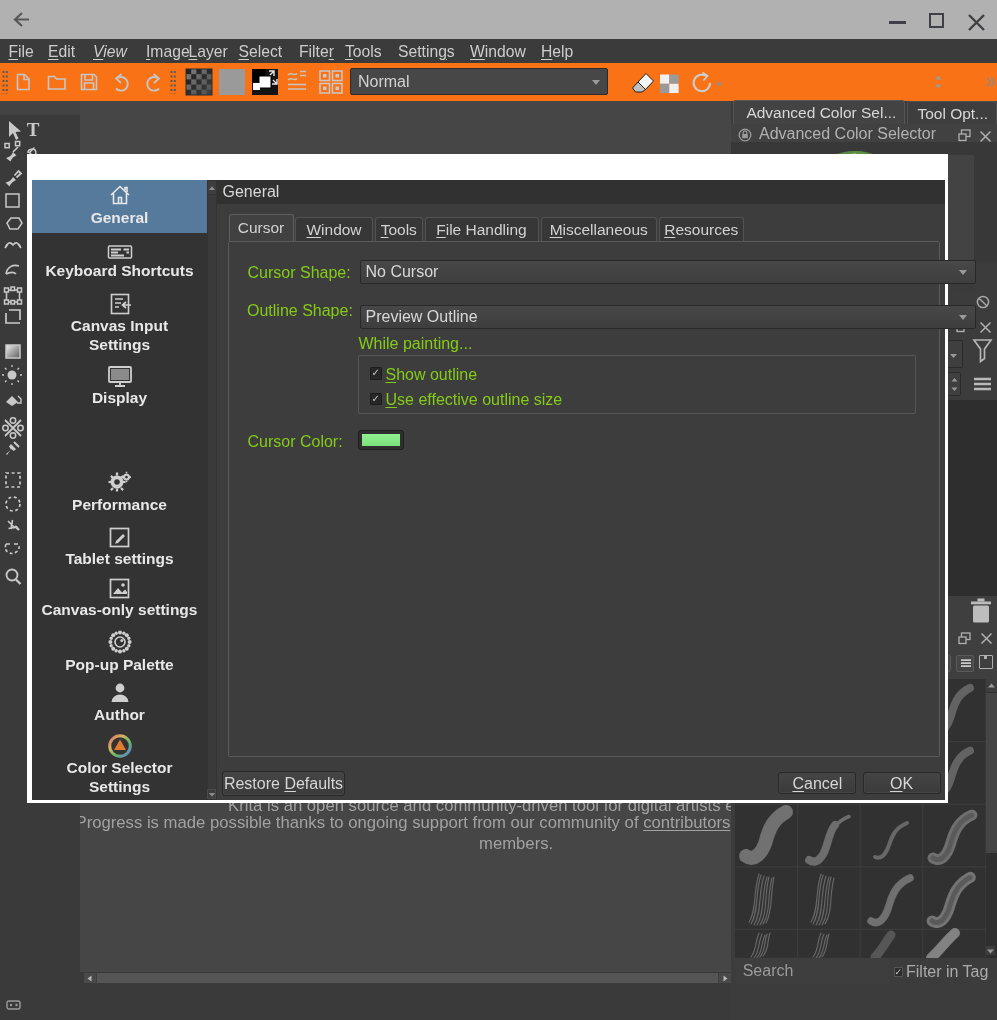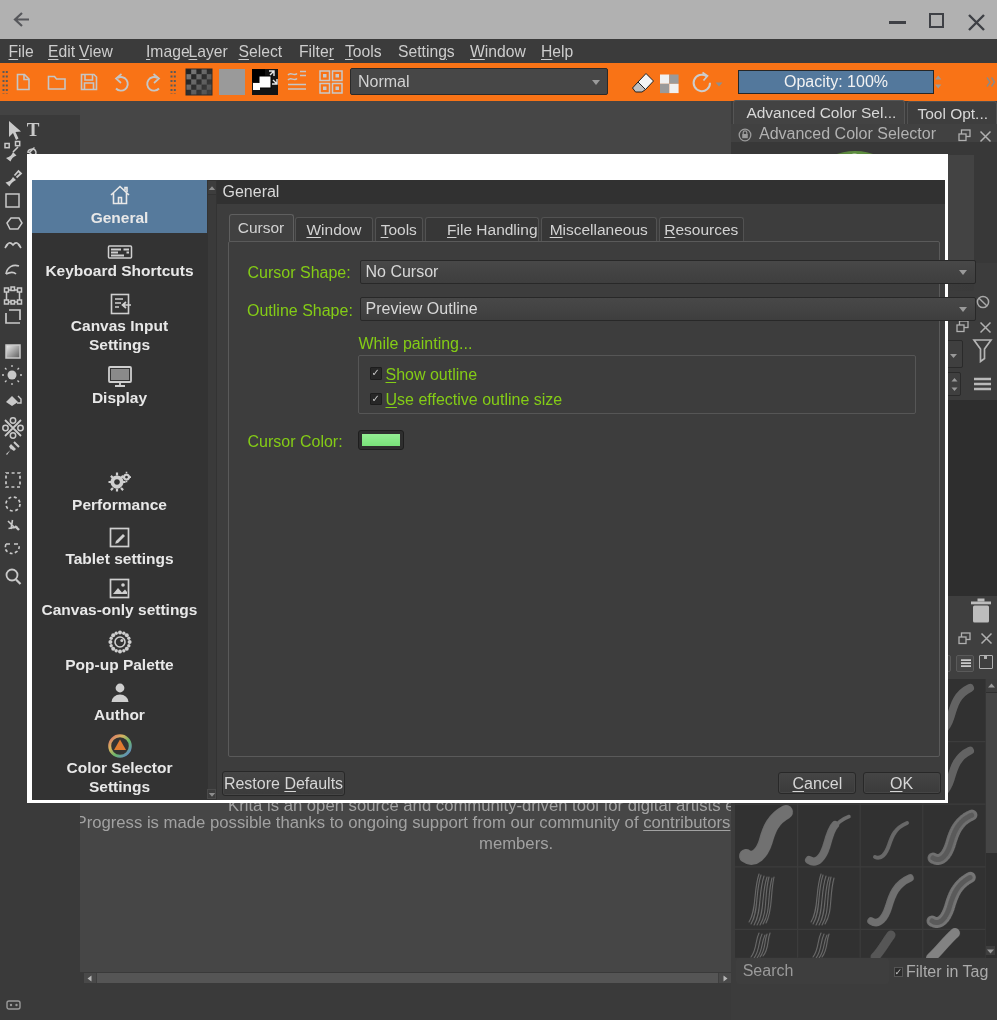--- a/index.html
+++ b/index.html
@@ -61,21 +61,21 @@
     </svg>
     <div class="abs" style="left:889px;top:21px;width:17px;height:2.6px;background:#3e4045;"></div>
     <div class="abs" style="left:929px;top:13px;width:15px;height:15px;border:2.2px solid #3e4045;"></div>
     <svg class="abs" style="left:966px;top:12px;" width="21" height="21" viewBox="0 0 21 21">
       <path d="M3 3 L18 18 M18 3 L3 18" stroke="#3e4045" stroke-width="2.4" fill="none"></path>
     </svg>
   </div>
   <div class="abs" id="menubar">
     <span class="mi" style="left:8.5px;"><u>F</u>ile</span>
     <span class="mi" style="left:48px;"><u>E</u>dit</span>
-    <span class="mi" style="left:79px;"><u>V</u>iew</span>
+    <span class="mi" style="left:93px;font-style:italic;"><u>V</u>iew</span>
     <span class="mi" style="left:132px;margin-left:14px;"><u>I</u>mage</span>
     <span class="mi" style="left:188.5px;"><u>L</u>ayer</span>
     <span class="mi" style="left:238.5px;"><u>S</u>elect</span>
     <span class="mi" style="left:299px;">Filte<u>r</u></span>
     <span class="mi" style="left:345px;"><u>T</u>ools</span>
     <span class="mi" style="left:398px;">Settin<u>g</u>s</span>
     <span class="mi" style="left:470px;"><u>W</u>indow</span>
     <span class="mi" style="left:541px;"><u>H</u>elp</span>
   </div>
   <div class="abs" id="toolbar">
@@ -158,21 +158,20 @@
         <path d="M706.5 13.2 a8.2 8.2 0 1 0 3.5 6.5"></path>
         <path d="M702.5 9.5 l5 3.5 l-4 4.5" stroke-width="1.7"></path>
       </g>
       <path d="M715.5 19.5 l3.5 4 l3.5 -4 z" fill="#8f8f8f"></path>
       <path d="M935 16.5 l3.2 -4 l3.2 4 z M935 21.5 l3.2 4 l3.2 -4 z" fill="#9a9a9a"></path>
       <path d="M987 14.5 l3 4.5 l-3 4.5 M991.5 14.5 l3 4.5 l-3 4.5" stroke="#8a8a8a" stroke-width="1.4" fill="none"></path>
     </svg>
     <div class="abs" style="left:350px;top:5px;width:258px;height:27px;background:#474747;border:1px solid #2a2a2a;border-radius:2px;color:#d2d2d2;font-size:16px;line-height:25px;padding-left:7px;">Normal
       <span style="position:absolute;right:7px;top:11px;width:0;height:0;border-left:4.5px solid transparent;border-right:4.5px solid transparent;border-top:5px solid #9a9a9a;"></span>
     </div>
-    <div class="abs" style="left:738px;top:7px;width:196px;height:24px;background:#53789c;border:1px solid #262626;color:#f2f2f2;font-size:16px;line-height:22px;text-align:center;">Opacity: 100%</div>
   </div>
   <div class="abs" id="mainbg"></div>
   <div class="abs" style="left:0;top:101px;width:80px;height:14px;background:#434343;"></div>
   <svg class="abs" style="left:0;top:101px;" width="48" height="500" viewBox="0 0 48 500">
     <g fill="none" stroke="#c9c9c9" stroke-width="1.5">
       <path d="M9 20 l0 16 l4 -4 l3 7 l2.5 -1.5 l-3 -6.5 l5.5 -0.5 z" fill="#c9c9c9" stroke="none"></path>
       <text x="33" y="35" font-size="19" font-weight="bold" fill="#c9c9c9" text-anchor="middle" stroke="none" font-family="Liberation Serif">T</text>
       <path d="M6 57 c4 -1 6 -3 7 -6 l3.5 3.5 c-3 1 -5 3 -6 6 z" fill="#c9c9c9" stroke="none"></path>
       <path d="M13 51 l5 -5" stroke-width="1.6"></path>
       <rect x="5" y="42.5" width="4.2" height="4.2" fill="none"></rect>
@@ -525,27 +524,27 @@
     <div class="abs" style="left:0px;top:609px;width:9px;height:10px;background:#3d3d3d;border:1px solid #4a4a4a;"></div>
     <svg class="abs" style="left:1px;top:612px;" width="8" height="6" viewBox="0 0 8 6">
         <path d="M0.8 1 l3.2 3.8 l3.2 -3.8 z" fill="#8d8d8d"></path>
       </svg>
   </div>
   <div class="abs" id="dhead">General</div>
   <div class="abs" id="dframe"></div>
   <div class="dtab" style="left:228.5px;top:214px;width:65px;height:27px;background:#414141;border-color:#5f5f5f;line-height:26px;z-index:3;">Cursor</div>
   <div class="dtab" style="left:295px;top:217px;width:78px;height:24px;line-height:23px;"><u>W</u>indow</div>
   <div class="dtab" style="left:375px;top:217px;width:47.5px;height:24px;line-height:23px;"><u>T</u>ools</div>
-  <div class="dtab" style="left:424.5px;top:217px;width:114px;height:24px;line-height:23px;text-align:right;"><u>F</u>ile Handling</div>
+  <div class="dtab" style="left:424.5px;top:217px;width:114px;height:24px;line-height:23px;"><u>F</u>ile Handling</div>
   <div class="dtab" style="left:540.5px;top:217px;width:116.5px;height:24px;line-height:23px;"><u>M</u>iscellaneous</div>
   <div class="dtab" style="left:659px;top:217px;width:84.5px;height:24px;line-height:23px;"><u>R</u>esources</div>
   <div class="dlabel" style="left:247.5px;top:264px;">Cursor Shape:</div>
   <div class="combo" style="top:259.5px;">No Cursor</div>
   <div class="dlabel" style="left:247px;top:301.5px;">Outline Shape:</div>
-  <div class="combo" style="top:297px;">Preview Outline</div>
+  <div class="combo" style="top:305px;">Preview Outline</div>
   <div class="dlabel" style="left:358.5px;top:335px;">While painting...</div>
   <div class="abs" style="left:358px;top:355px;width:557.5px;height:59px;border:1px solid #565656;border-radius:2px;"></div>
   <div class="cb" style="left:369.5px;top:367.3px;">✓</div>
   <div class="dlabel" style="left:385.5px;top:366px;"><u>S</u>how outline</div>
   <div class="cb" style="left:369.5px;top:392.6px;">✓</div>
   <div class="dlabel" style="left:385.5px;top:391.3px;"><u>U</u>se effective outline size</div>
   <div class="dlabel" style="left:247.5px;top:432.5px;">Cursor Color:</div>
   <div class="abs" style="left:358px;top:429.6px;width:46px;height:20.5px;background:#2e2e2e;border:1px solid #1e1e1e;border-radius:3px;">
     <div class="abs" style="left:3px;top:3px;width:38px;height:12.5px;background:linear-gradient(#93ee93,#79e279);"></div>
   </div>

